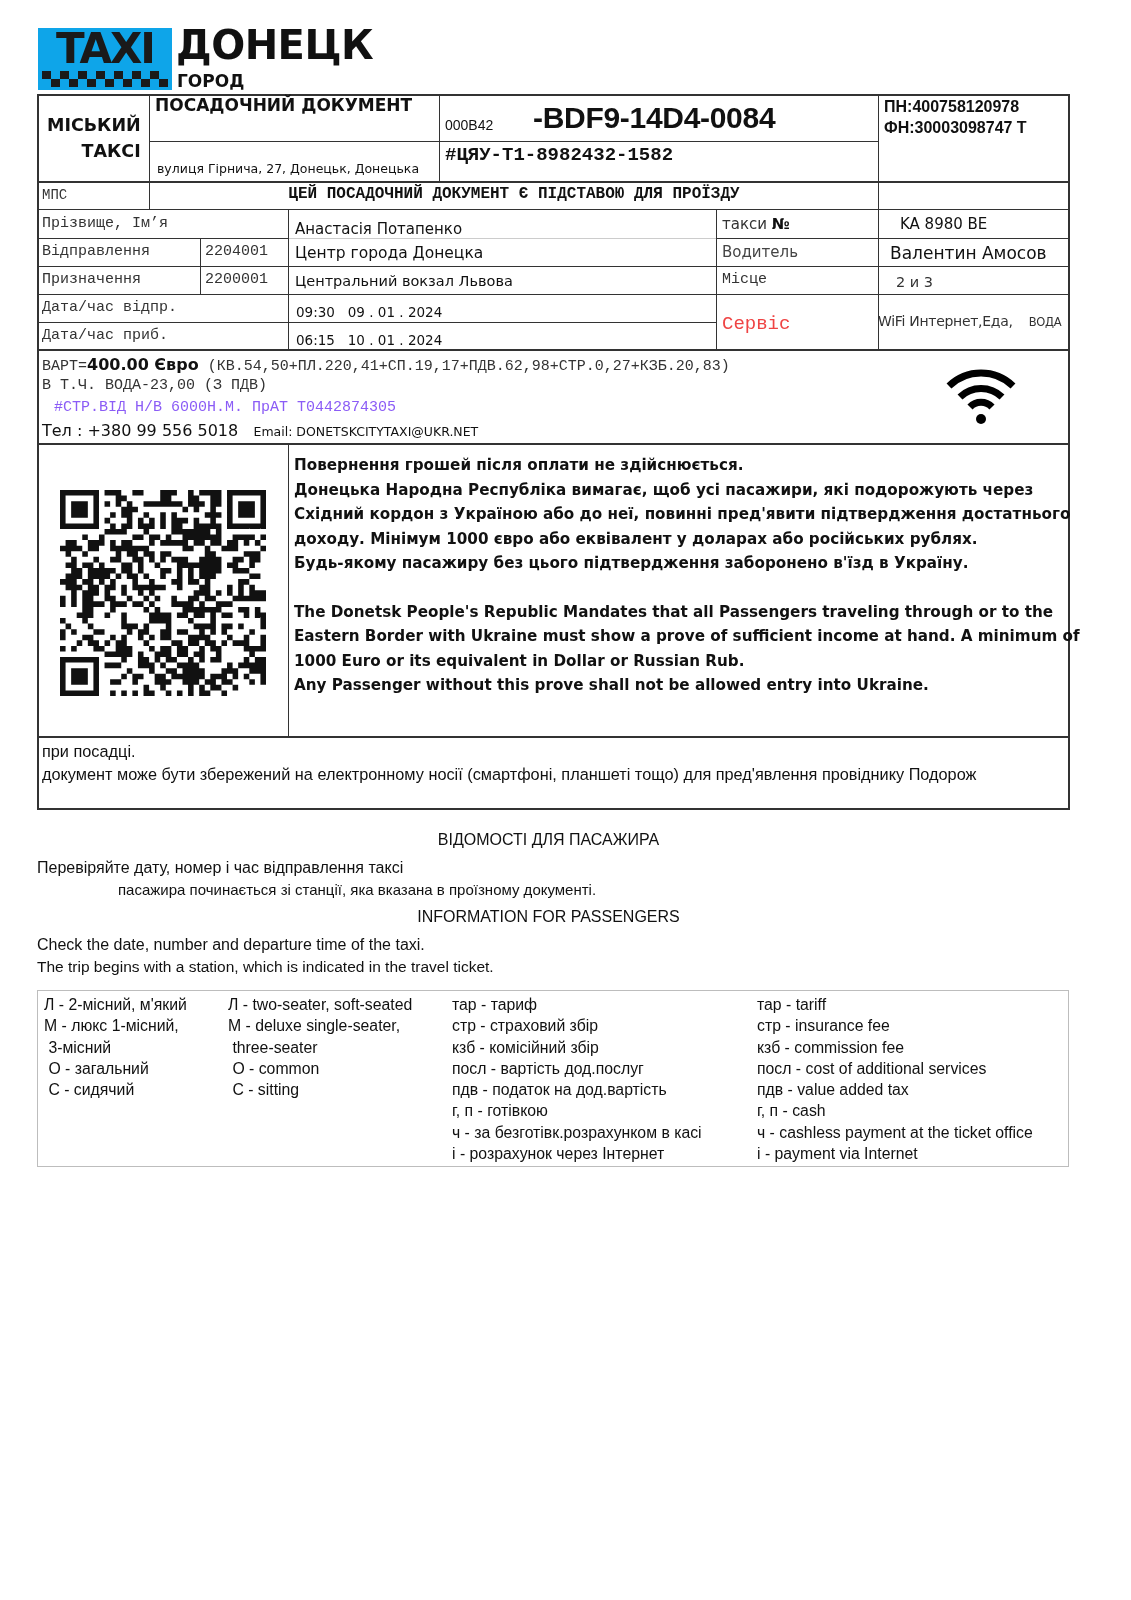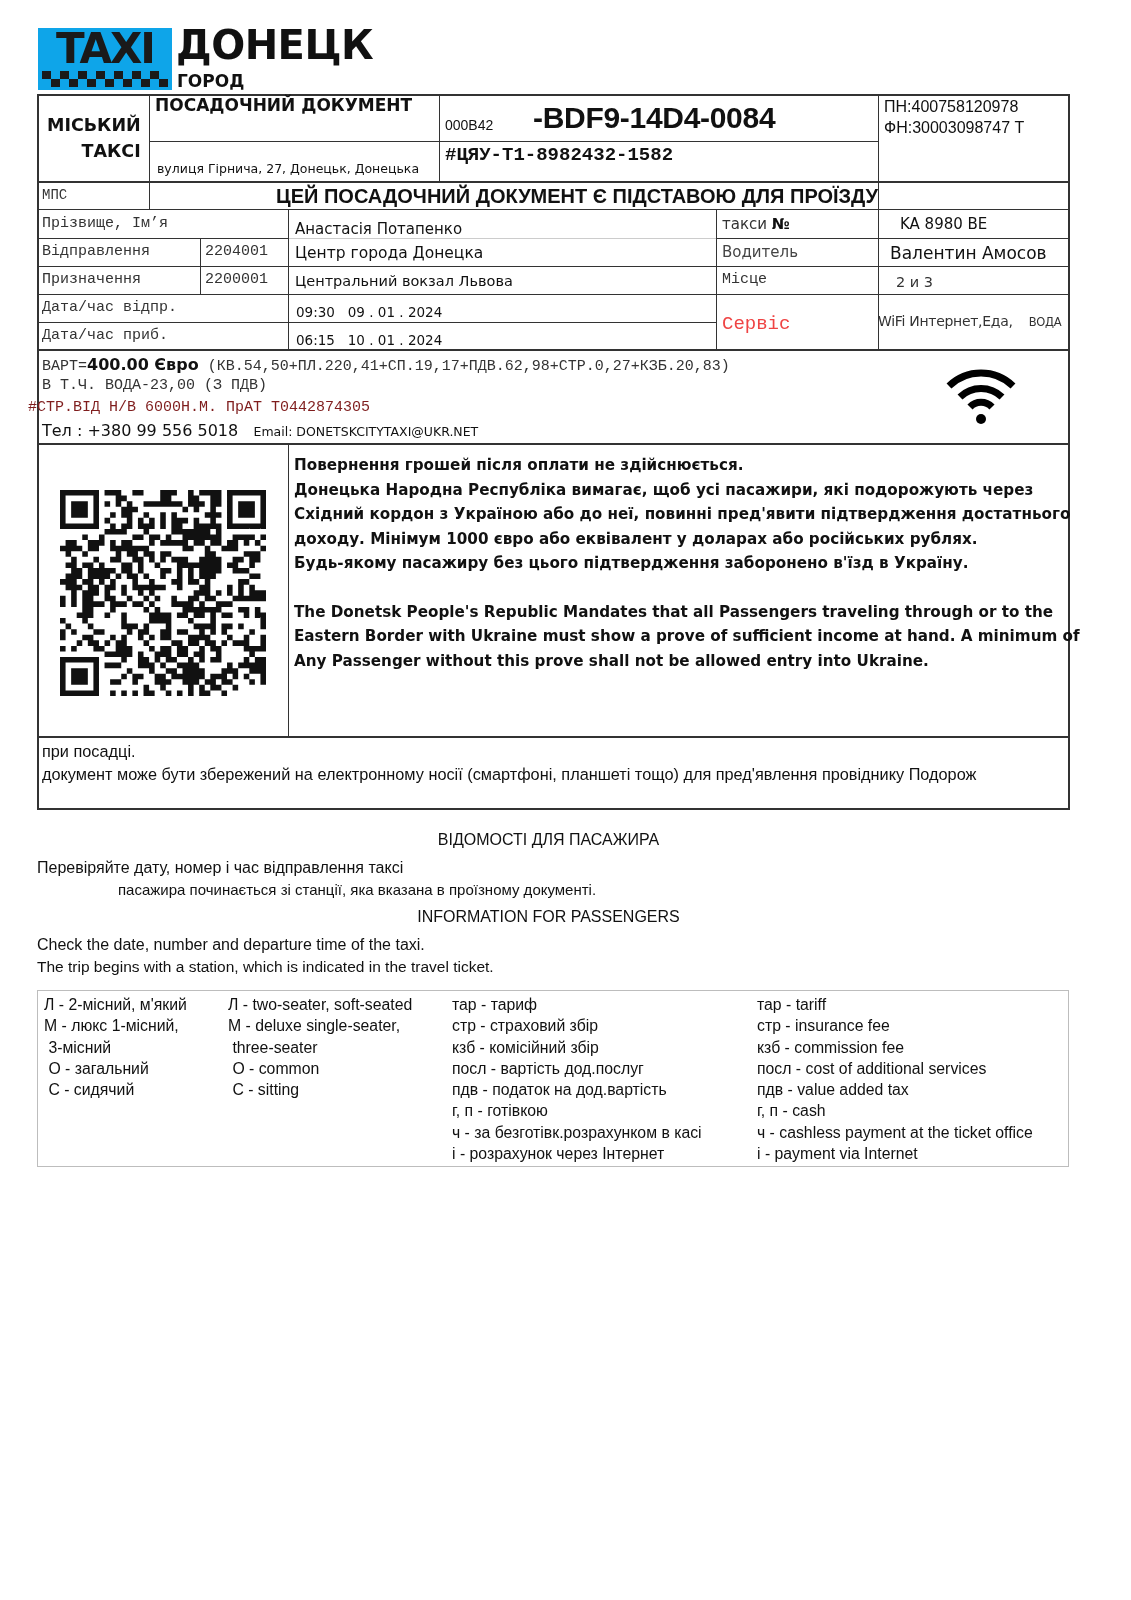--- a/index.html
+++ b/index.html
@@ -100,27 +100,27 @@
   <div>МІСЬКИЙ</div>
   <div>ТАКСІ</div>
 </div>
 <div class="t sans" style="left:155px;top:95px;font-size:17px;font-weight:bold;">ПОСАДОЧНИЙ ДОКУМЕНТ</div>
 <div class="t sans" style="left:157px;top:161px;font-size:12.5px;">вулиця Гірнича, 27, Донецьк, Донецька</div>
 
 <div class="t lib" style="left:445px;top:117px;font-size:14px;">000В42</div>
 <div class="t lib" style="left:533px;top:101px;font-size:30px;font-weight:bold;letter-spacing:-0.3px;">-BDF9-14D4-0084</div>
 <div class="t mono" style="left:445px;top:144px;font-size:19px;font-weight:bold;">#ЦЯУ-Т1-8982432-1582</div>
 
-<div class="t lib" style="left:884px;top:96px;font-size:16px;font-weight:normal;line-height:21px;">
+<div class="t lib" style="left:884px;top:96px;font-size:16px;font-weight:bold;line-height:21px;">
   <div>ПН:400758120978</div>
   <div>ФН:30003098747 Т</div>
 </div>
 
 <div class="t mono" style="left:42px;top:187px;font-size:14px;color:#333;">МПС</div>
-<div class="t lib" style="left:150px;top:185px;width:728px;text-align:right;font-size:20px;font-weight:bold;">ЦЕЙ ПОСАДОЧНИЙ ДОКУМЕНТ Є ПІДСТАВОЮ ДЛЯ ПРОЇЗДУ</div>
+<div class="t lib" style="left:150px;top:185px;width:728px;text-align:center;font-size:16px;font-weight:bold;font-family:Liberation Mono, monospace;">ЦЕЙ ПОСАДОЧНИЙ ДОКУМЕНТ Є ПІДСТАВОЮ ДЛЯ ПРОЇЗДУ</div>
 
 <div class="t mono" style="left:42px;top:215px;font-size:15px;color:#333;">Прізвище, Ім’я</div>
 <div class="t sans" style="left:295px;top:220px;font-size:15px;">Анастасія Потапенко</div>
 
 <div class="t mono" style="left:42px;top:243px;font-size:15px;color:#333;">Відправлення</div>
 <div class="t mono" style="left:205px;top:243px;font-size:15px;color:#333;">2204001</div>
 <div class="t sans" style="left:295px;top:244px;font-size:15.5px;">Центр города Донецка</div>
 
 <div class="t mono" style="left:42px;top:271px;font-size:15px;color:#333;">Призначення</div>
 <div class="t mono" style="left:205px;top:271px;font-size:15px;color:#333;">2200001</div>
@@ -149,21 +149,21 @@
 
 <div class="t mono" style="left:722px;top:313px;font-size:19px;color:#ef4444;">Сервіс</div>
 <div class="t sans" style="left:878px;top:313px;font-size:14px;color:#333;letter-spacing:-0.3px;">
   <span>WiFi Интернет,Еда,</span>&nbsp;<span style="font-size:11.5px;padding-left:12px;">ВОДА</span>
 </div>
 
 <div class="t mono" style="left:42px;top:355px;font-size:15px;color:#333;">
   <span>ВАРТ=</span><span class="sans" style="font-weight:bold;font-size:16px;color:#111;">400.00 Євро</span>&nbsp;<span>(КВ.54,50+ПЛ.220,41+СП.19,17+ПДВ.62,98+СТР.0,27+КЗБ.20,83)</span>
 </div>
 <div class="t mono" style="left:42px;top:377px;font-size:15px;color:#333;">В Т.Ч. ВОДА-23,00 (З ПДВ)</div>
-<div class="t mono" style="left:28px;top:399px;font-size:15px;color:#7f1d1d;">#СТР.ВІД Н/В 6000Н.М. ПрАТ Т0442874305</div>
+<div class="t mono" style="left:54px;top:399px;font-size:15px;color:#8b5cf6;">#СТР.ВІД Н/В 6000Н.М. ПрАТ Т0442874305</div>
 <div class="t sans" style="left:42px;top:421px;font-size:16px;">
   <span>Тел : +380 99 556 5018</span>&nbsp;&nbsp;&nbsp;<span style="font-size:12.5px;">Email: DONETSKCITYTAXI@UKR.NET</span>
 </div>
 <div class="abs" style="left:945px;top:368px;width:72px;height:58px;">
   <svg width="72" height="58" viewBox="0 0 72 58">
     <path d="M4 18 A46 46 0 0 1 68 18" fill="none" stroke="#000" stroke-width="7" stroke-linecap="butt"></path>
     <path d="M15 29 A30 30 0 0 1 57 29" fill="none" stroke="#000" stroke-width="7"></path>
     <path d="M25 39 A15 15 0 0 1 47 39" fill="none" stroke="#000" stroke-width="7"></path>
     <circle cx="36" cy="51" r="5" fill="#000"></circle>
   </svg>
@@ -177,20 +177,21 @@
 
 <div id="bold-notice" class="abs" style="left:294px;top:453px;">
   <div>Повернення грошей після оплати не здійснюється.</div>
   <div>Донецька Народна Республіка вимагає, щоб усі пасажири, які подорожують через</div>
   <div>Східний кордон з Україною або до неї, повинні пред'явити підтвердження достатнього</div>
   <div>доходу. Мінімум 1000 євро або еквівалент у доларах або російських рублях.</div>
   <div>Будь-якому пасажиру без цього підтвердження заборонено в'їзд в Україну.</div>
   <div style="height:24px;"></div>
   <div>The Donetsk People's Republic Mandates that all Passengers traveling through or to the</div>
   <div>Eastern Border with Ukraine must show a prove of sufficient income at hand. A minimum of</div>
+  <div>1000 Euro or its equivalent in Dollar or Russian Rub.</div>
   <div>Any Passenger without this prove shall not be allowed entry into Ukraine.</div>
 </div>
 
 <div id="eco" class="abs" style="left:42px;top:740px;width:1024px;">
   <div style="white-space:nowrap;">при посадці.</div>
   <div style="white-space:nowrap;">документ може бути збережений на електронному носії (смартфоні, планшеті тощо) для пред'явлення провіднику Подорож</div>
 </div>
 
 <div class="t lib" style="left:0;top:831px;width:1097px;text-align:center;font-size:16px;">ВІДОМОСТІ ДЛЯ ПАСАЖИРА</div>
 <div class="t lib" style="left:37px;top:859px;font-size:16px;">Перевіряйте дату, номер і час відправлення таксі</div>

